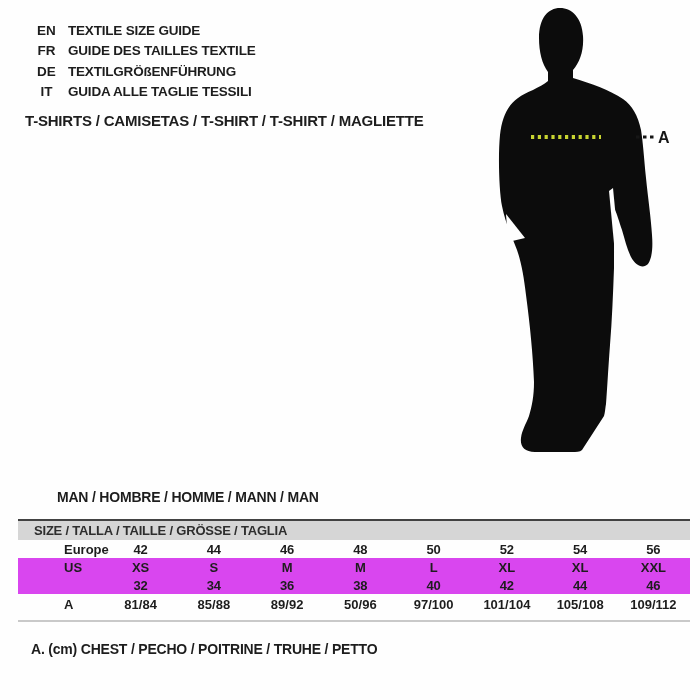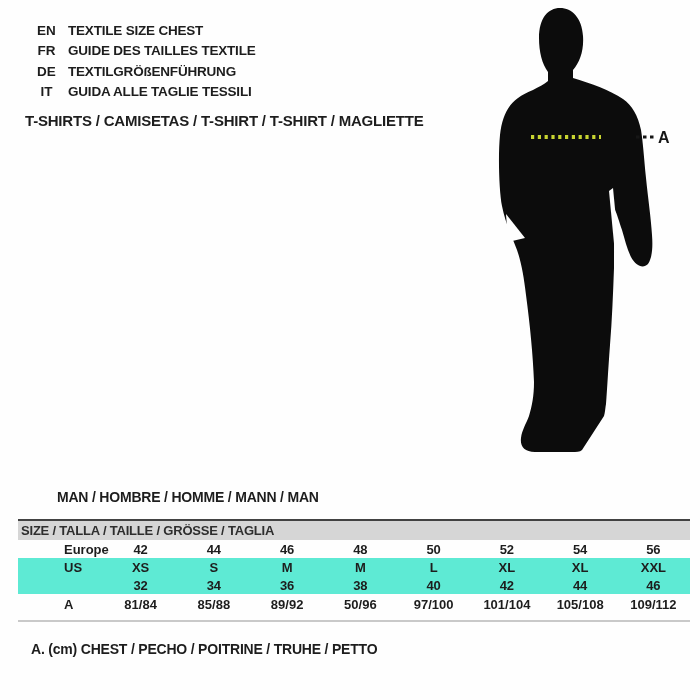--- a/index.html
+++ b/index.html
@@ -28,39 +28,39 @@
   .figure-wrap { position:absolute; left:460px; top:0; width:240px; height:470px; }
 
   
   .section-title { position:absolute; left:25px; top:489px; font-weight:700; font-size:14px; letter-spacing:-0.2px;padding-left:32px; }
 
   
   .size-table { position:absolute; left:18px; top:519px; width:672px; border-top:2px solid #424242; }
   .table-header {
     height:19px; background:#d6d6d6;
     font-weight:700; font-size:13px; line-height:19px;
-    padding-left:3px; color:#2e2e2e; letter-spacing:-0.2px;
+    padding-left:16px; color:#2e2e2e; letter-spacing:-0.2px;
   }
   .table-row { display:grid; grid-template-columns:86px repeat(8,1fr); height:18px; align-items:center; }
-  .table-row.shaded { background:#5eead4; }
+  .table-row.shaded { background:#d946ef; }
   .table-row.tall { height:20px; }
   .row-label { font-weight:700; font-size:13px; padding-left:6px;margin-left:40px; }
   .cell { font-weight:700; font-size:13px; text-align:center; }
   .table-bottom-rule { position:absolute; left:18px; top:620px; width:672px; height:2px; background:#c9c9c9; }
 
   
   .footnote { position:absolute; left:31px; top:641px; font-weight:700; font-size:14px; letter-spacing:-0.2px; }
 </style>
 </head>
 <body>
 
 <div class="lang-block" id="lang-block">
     <div class="lang-row">
       <span class="lang-code">EN</span>
-      <span class="lang-label cond">TEXTILE SIZE CHEST</span>
+      <span class="lang-label cond">TEXTILE SIZE GUIDE</span>
     </div>
     <div class="lang-row">
       <span class="lang-code">FR</span>
       <span class="lang-label cond">GUIDE DES TAILLES TEXTILE</span>
     </div>
     <div class="lang-row">
       <span class="lang-code">DE</span>
       <span class="lang-label cond">TEXTILGRÖßENFÜHRUNG</span>
     </div>
     <div class="lang-row">

